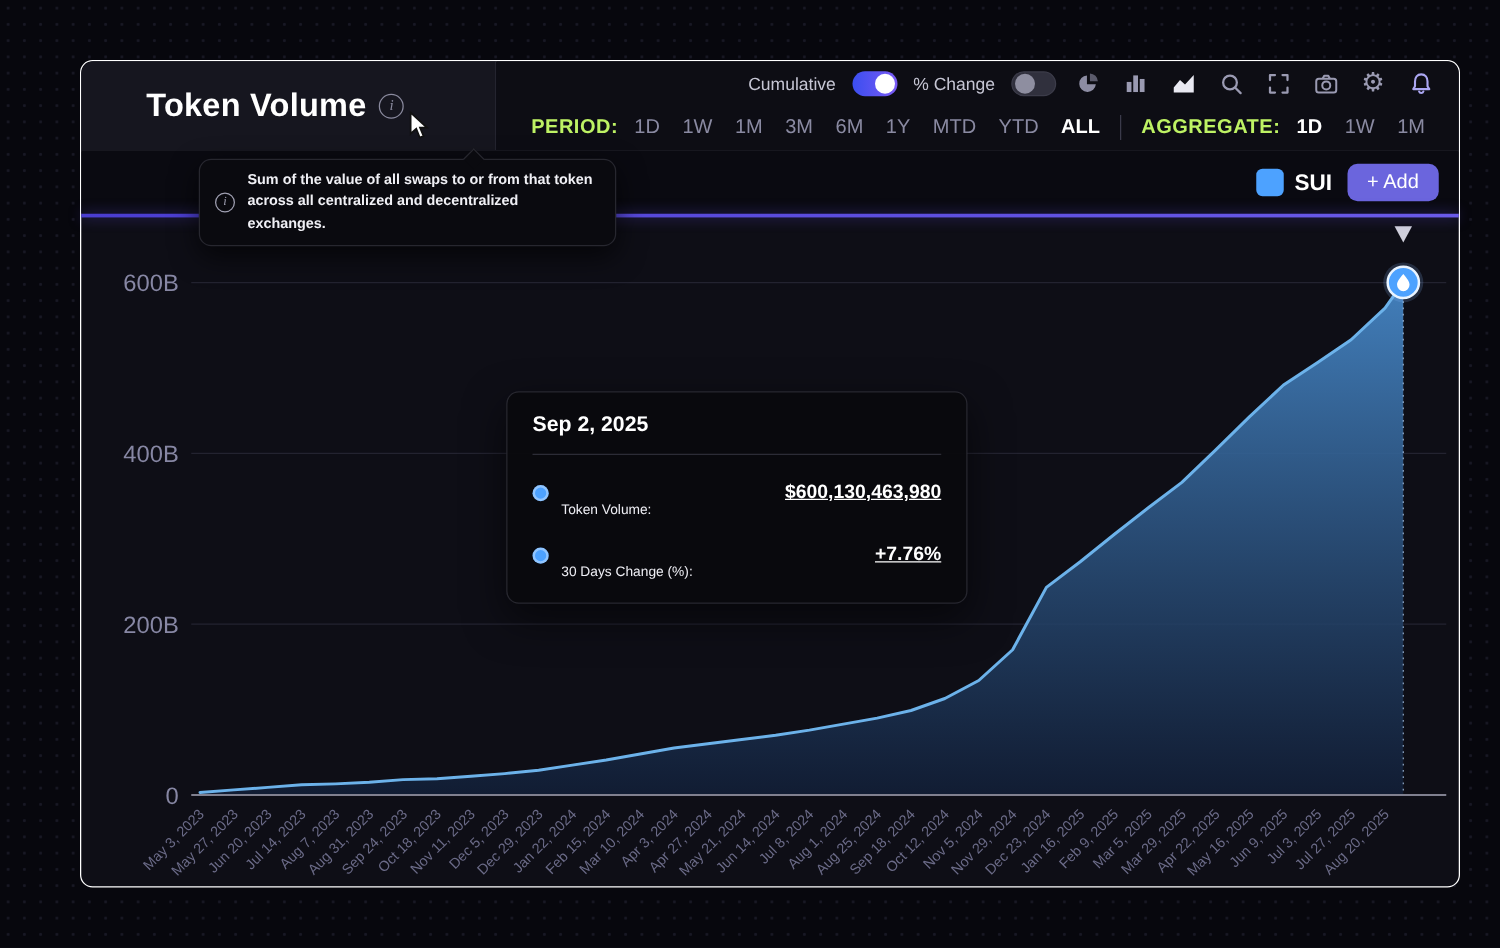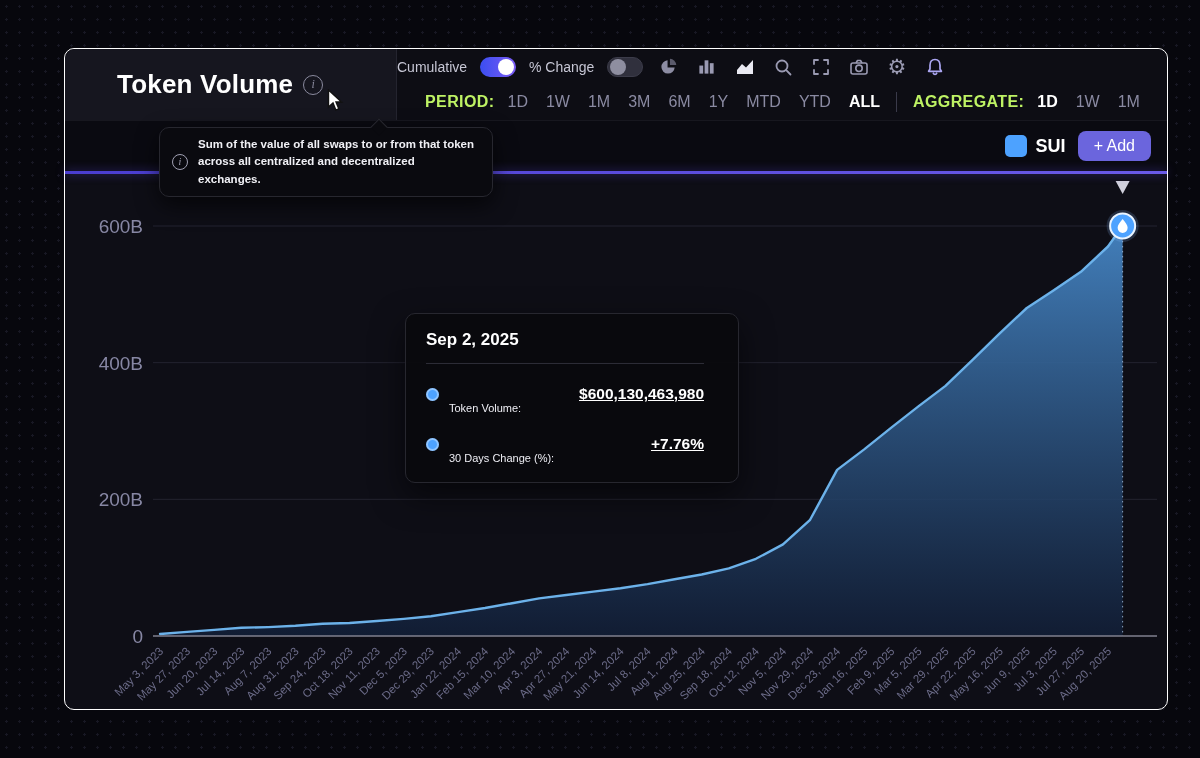--- a/index.html
+++ b/index.html
@@ -23,21 +23,21 @@
     border-top-left-radius:10px;
   }
   .title-block h1 { font-size:26px; font-weight:bold; color:#ffffff; letter-spacing:.2px; }
   .info-icon {
     margin-left:10px; width:20px; height:20px; border:1.6px solid #8a8a9e; border-radius:50%;
     color:#8a8a9e; font-size:12px; font-style:italic; font-family:"Liberation Serif",serif;
     display:flex; align-items:center; justify-content:center; cursor:pointer;
   }
   .cursor-pointer { position:absolute; left:262px; top:40px; z-index:8; }
   .hdr-right { flex:1; display:flex; flex-direction:column; background:#0d0d14; border-top-right-radius:10px; }
-  .controls-row { height:36px; display:flex; align-items:center; justify-content:flex-start; gap:13px; padding-right:18px; }
+  .controls-row { height:36px; display:flex; align-items:center; justify-content:flex-end; gap:13px; padding-right:18px; }
   .tlabel { color:#c6c6d4; font-size:14px; }
   .tgl { width:36px; height:20px; border-radius:10px; position:relative; cursor:pointer; flex:none; }
   .tgl .knob { position:absolute; top:2px; width:16px; height:16px; border-radius:50%; }
   .tgl.on { background:linear-gradient(90deg,#3b4ef0,#7b5bf5); }
   .tgl.on .knob { right:2px; background:#ffffff; }
   .tgl.off { background:#30303d; border:1px solid #3c3c4a; }
   .tgl.off .knob { left:2px; top:1px; background:#8e8ea0; }
   .hicon { width:25px; height:25px; display:flex; align-items:center; justify-content:center; color:#9a9ab2; cursor:pointer; }
   .hicon.active { color:#e9e9f2; }
   .hicon.bell { color:#aba6f2; }
@@ -84,23 +84,23 @@
     display:flex; align-items:center; justify-content:center;
   }
   .tip-text { font-size:11.5px; font-weight:bold; color:#f0f0f5; line-height:1.5; }
   
   .chart { position:absolute; top:122px; left:0; width:1104px; height:540px; z-index:1; }
   .chart svg { display:block; }
   .ylab { font-size:19px; fill:#8787a4; font-weight:500; font-family:"Liberation Sans",sans-serif; }
   .xlab { font-size:11.5px; fill:#6b6b88; font-family:"Liberation Sans",sans-serif; }
   
   .chart-tooltip {
-    position:absolute; left:340px; top:264px; width:334px; z-index:6;
+    position:absolute; left:340px; top:264px; width:369px; z-index:6;
     background:rgba(9,9,13,.97); border:1px solid #27272f; border-radius:10px;
-    padding:16px 34px 18px 20px; box-shadow:0 12px 32px rgba(0,0,0,.55);
+    padding:16px 20px 18px 20px; box-shadow:0 12px 32px rgba(0,0,0,.55);
   }
   .tt-date { color:#ffffff; font-size:17px; font-weight:bold; }
   .tt-divider { height:1px; background:#2c2c36; margin:13px 0 4px 0; }
   .tt-row { display:flex; align-items:center; gap:10px; margin-top:10px; }
   .tt-dot {
     flex:none; width:13px; height:13px; border-radius:50%;
     background:var(--sui,#4da2ff); box-shadow:inset 0 0 0 2px rgba(255,255,255,.38);
   }
   .tt-label { color:#eeeef4; font-size:11px;margin-top:28px; }
   .tt-value { margin-left:auto; color:#ffffff; font-size:15.5px; font-weight:bold;text-decoration:underline; }

